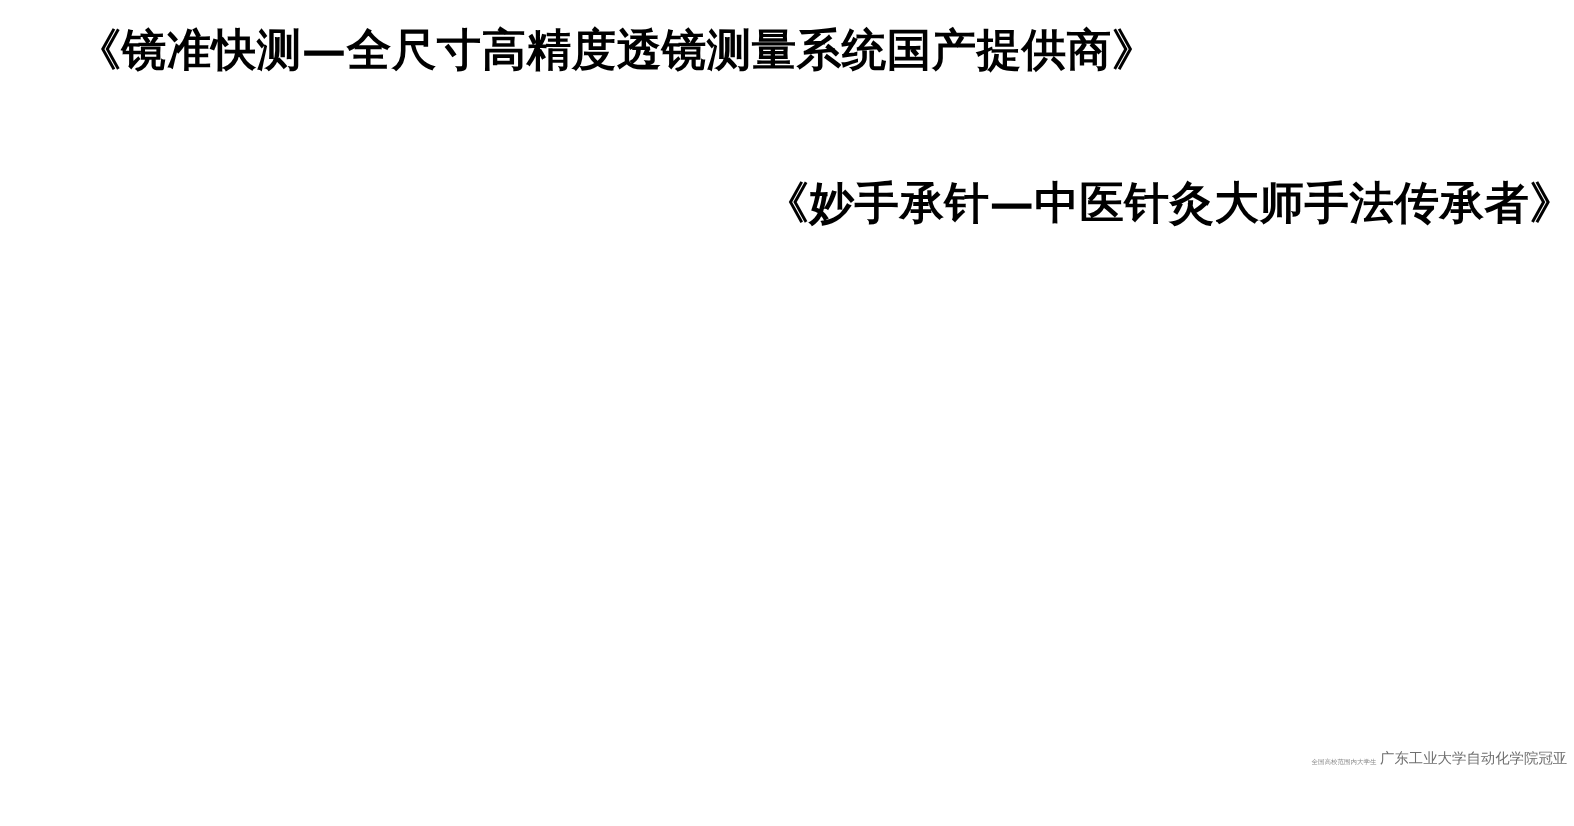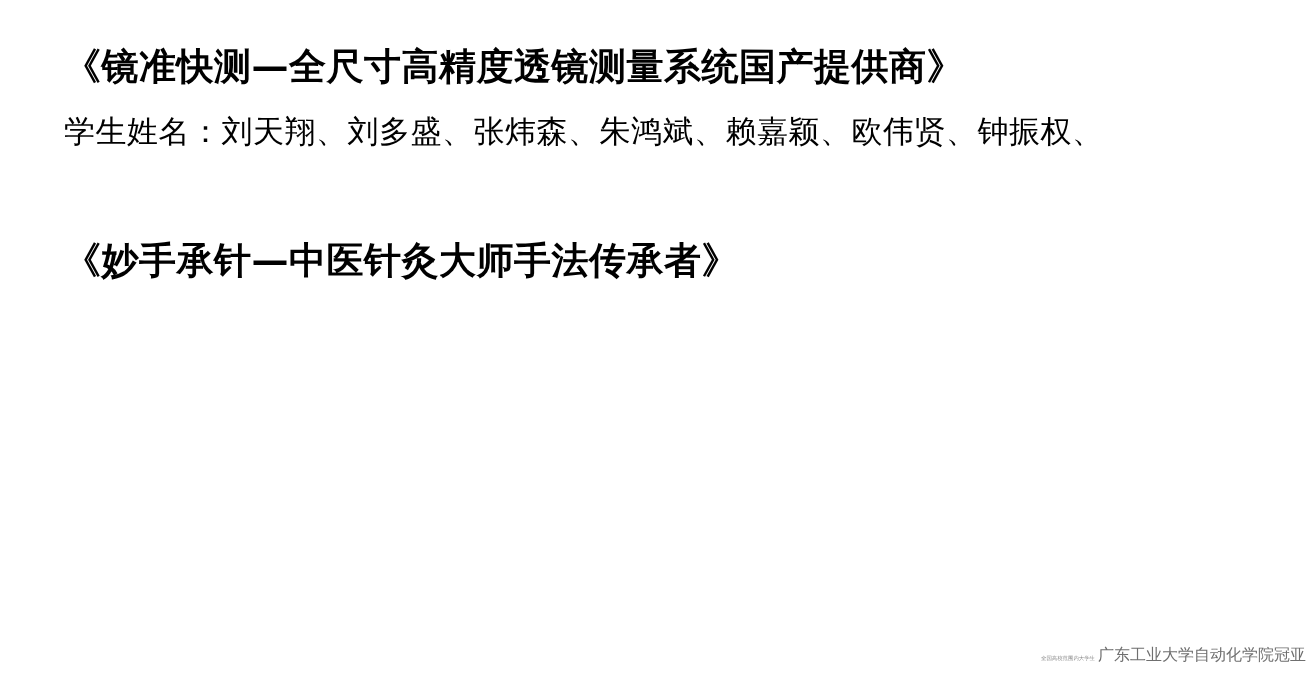--- a/index.html
+++ b/index.html
@@ -14,28 +14,27 @@
     color: #000000;
     overflow: hidden;
     position: relative;
   }
   .page {
     position: relative;
     width: 1312px;
     height: 644px;
     box-sizing: border-box;
     padding: 10px 0 0 0;
-    margin-top: 25px;
   }
 
   .section {
     position: relative;
   }
   .sec-1 { margin-top: 8px; }
-  .sec-2 { margin-top: 82px; }
+  .sec-2 { margin-top: 82px; text-align: right; }
 
   .sec-title {
     font-family: "DejaVu Serif", "Liberation Serif", serif;
     font-weight: bold;
     font-size: 37px;
     line-height: 1.25;
     letter-spacing: 0.5px;
     padding-left: 64px;
     white-space: nowrap;
   }
@@ -70,35 +69,34 @@
     white-space: nowrap;
   }
   .footer .tiny {
     font-size: 6px;
     color: #8a8a8a;
     display: inline-block;
     transform: scale(0.9);
     transform-origin: right bottom;
   }
   .footer .small {
-    font-size: 16px;
+    font-size: 12px;
     color: #6f6f6f;
     margin-left: 3px;
   }
 </style>
 </head>
 <body>
 
 <div class="page">
 
   <div class="section sec-1">
     <div class="sec-title">《镜准快测—全尺寸高精度透镜测量系统国产提供商》</div>
 
     <div class="body-block">
-      <div class="line"><span class="label">学生姓名：</span><span>刘天翔、刘多盛、张炜森、朱鸿斌、赖嘉颖、欧伟贤、钟振权、</span></div>
 
 
     </div>
   </div>
 
   <div class="section sec-2">
     <div class="sec-title">《妙手承针—中医针灸大师手法传承者》</div>
 
   </div>
 

